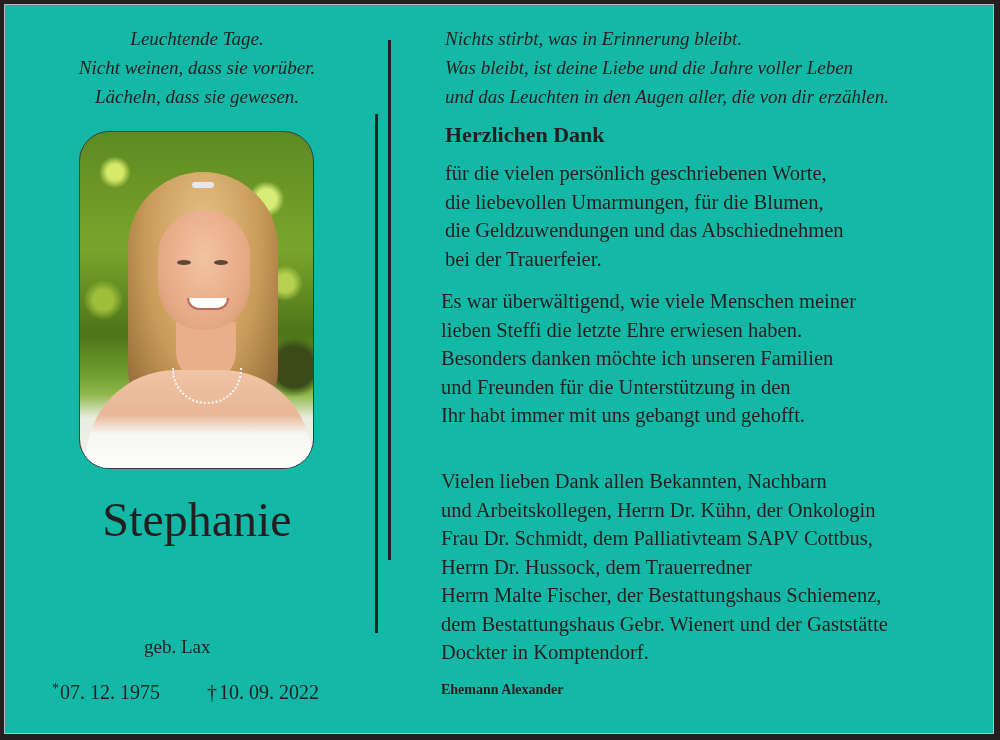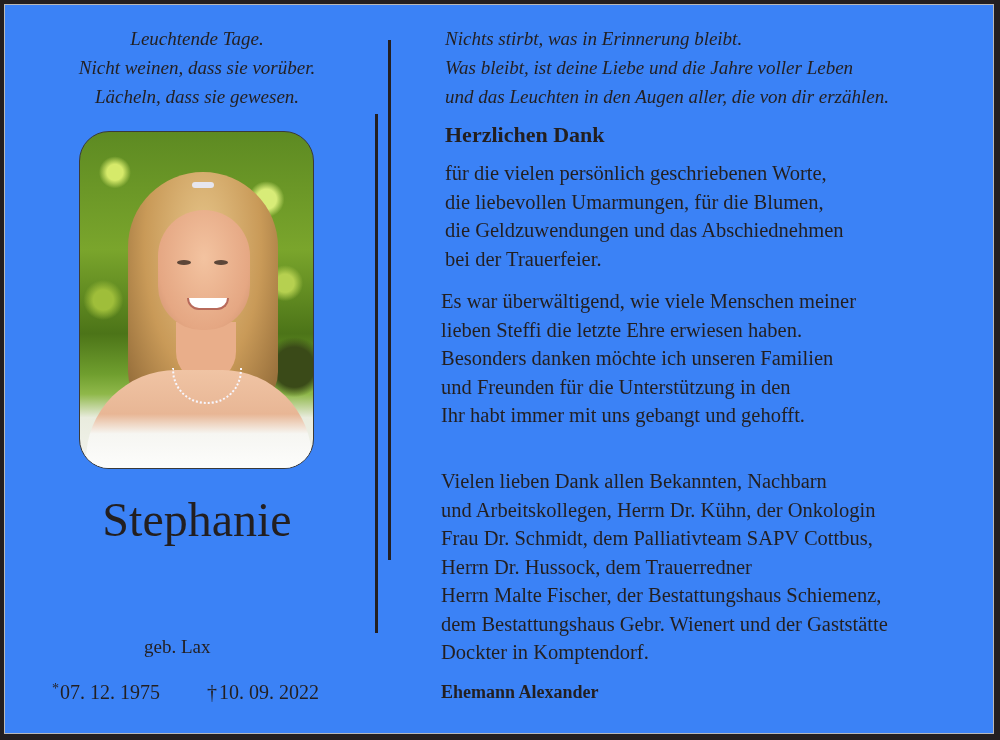--- a/index.html
+++ b/index.html
@@ -1,19 +1,19 @@
 <!DOCTYPE html>
 <html><head>
   <meta charset="utf-8">
   <style>
     html, body { margin: 0; padding: 0; background: #231f20; }
     body { width: 1000px; height: 740px; position: relative; overflow: hidden; }
     .frame {
       position: absolute; left: 4px; top: 4px; width: 990px; height: 730px;
-      background: #3b82f6; box-shadow: inset 0 0 0 1px #b9b9b9;
+      background: #14b8a6; box-shadow: inset 0 0 0 1px #b9b9b9;
     }
     .serif { font-family: "Liberation Serif", "DejaVu Serif", serif; color: #231f20; }
     .italic { font-style: italic; }
     .poem-left {
       position: absolute; left: 28px; top: 20px; width: 330px;
       text-align: center; font-size: 19px; line-height: 29px;
     }
     .poem-right {
       position: absolute; left: 441px; top: 20px; width: 540px;
       text-align: left; font-size: 19px; line-height: 29px;
@@ -88,21 +88,21 @@
       position: absolute; left: 441px; top: 118px; font-size: 22px; font-weight: bold;
     }
     .para {
       position: absolute; font-size: 20.5px; line-height: 28.5px;
     }
     .para-1 { left: 441px; top: 155px; }
     .para-2 { left: 437px; top: 283px; }
     .para-3 { left: 437px; top: 463px; }
     .para div { white-space: nowrap; }
     .signature {
-      position: absolute; left: 437px; top: 678px; font-size: 18px; font-weight: bold;
+      position: absolute; left: 437px; top: 678px; font-size: 14px; font-weight: bold;
     }
   </style>
 </head>
 <body>
 
 <div class="frame">
 
   <div class="poem-left serif italic">
     <div>Leuchtende Tage.</div>
     <div>Nicht weinen, dass sie vorüber.</div>

